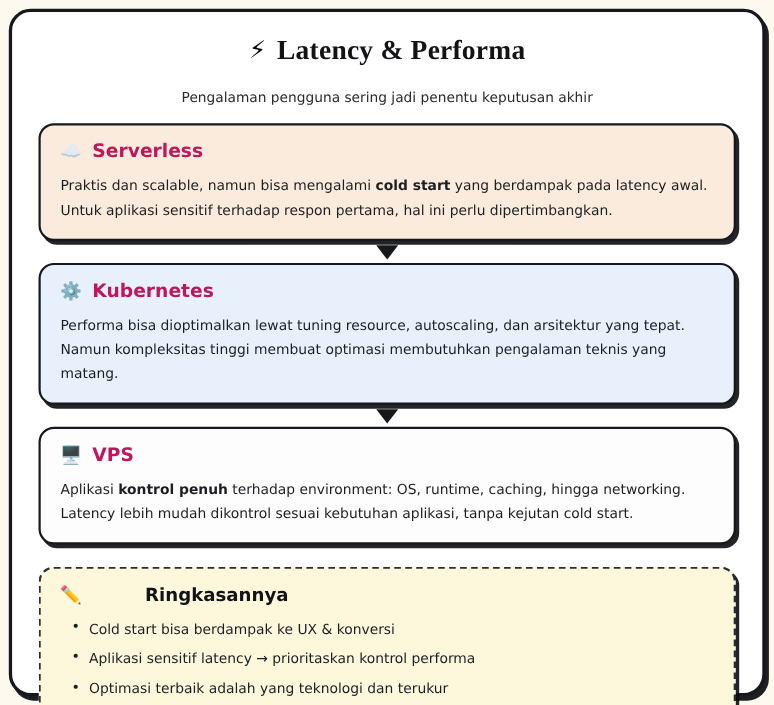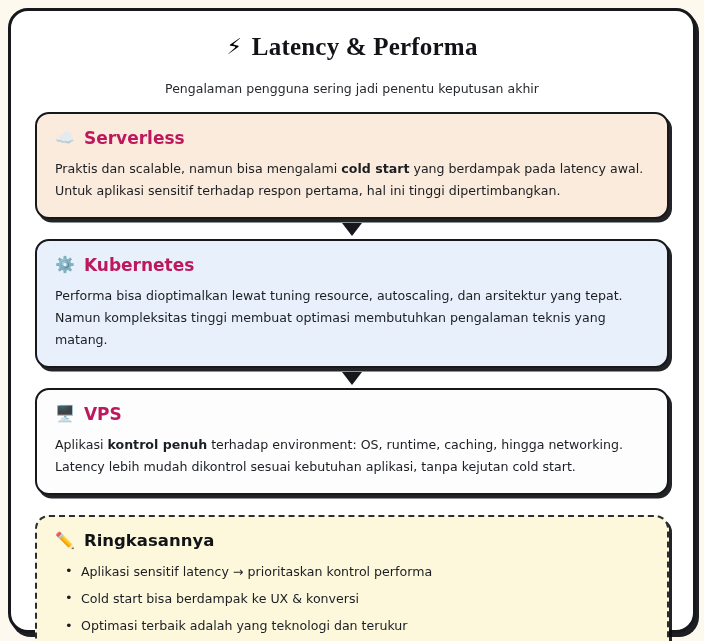--- a/index.html
+++ b/index.html
@@ -133,20 +133,21 @@
     display: flex;
     align-items: center;
     gap: 9px;
     margin-bottom: 8px;
   }
   .summary-icon { font-size: 16px; line-height: 1; }
   .summary-title {
     font-size: 16.5px;
     font-weight: bold;
     color: #111317;
+    margin-left: 48px;
   }
   .summary-list {
     margin: 0;
     padding-left: 26px;
     list-style: none;
   }
   .summary-list li {
     position: relative;
     font-size: 12.6px;
     color: #1B1E23;
@@ -176,21 +177,21 @@
       <div class="subtitle">Pengalaman pengguna sering jadi penentu keputusan akhir</div>
     </div>
 
     <div class="stack">
 
       <div class="card card-serverless">
         <div class="card-head">
           <span class="card-icon">☁️</span>
           <span class="card-title">Serverless</span>
         </div>
-        <div class="card-body"><span>Praktis dan scalable, namun bisa mengalami </span><b>cold start</b><span> yang berdampak pada latency awal. Untuk aplikasi sensitif terhadap respon pertama, hal ini tinggi dipertimbangkan.</span></div>
+        <div class="card-body"><span>Praktis dan scalable, namun bisa mengalami </span><b>cold start</b><span> yang berdampak pada latency awal. Untuk aplikasi sensitif terhadap respon pertama, hal ini perlu dipertimbangkan.</span></div>
       </div>
 
       <div class="arrow">
           <span></span>
         </div>
 
       <div class="card card-kubernetes">
         <div class="card-head">
           <span class="card-icon">⚙️</span>
           <span class="card-title">Kubernetes</span>
@@ -211,21 +212,21 @@
       </div>
 
     </div>
 
     <div class="summary">
       <div class="summary-head">
         <span class="summary-icon">✏️</span>
         <span class="summary-title">Ringkasannya</span>
       </div>
       <ul class="summary-list">
+        <li>Cold start bisa berdampak ke UX &amp; konversi</li>
         <li>Aplikasi sensitif latency → prioritaskan kontrol performa</li>
-        <li>Cold start bisa berdampak ke UX &amp; konversi</li>
         <li>Optimasi terbaik adalah yang teknologi dan terukur</li>
         <li>Pilih teknologi berdasarkan pengalaman pengguna</li>
       </ul>
     </div>
 
   </div>
 </div>
 
 </body></html>

